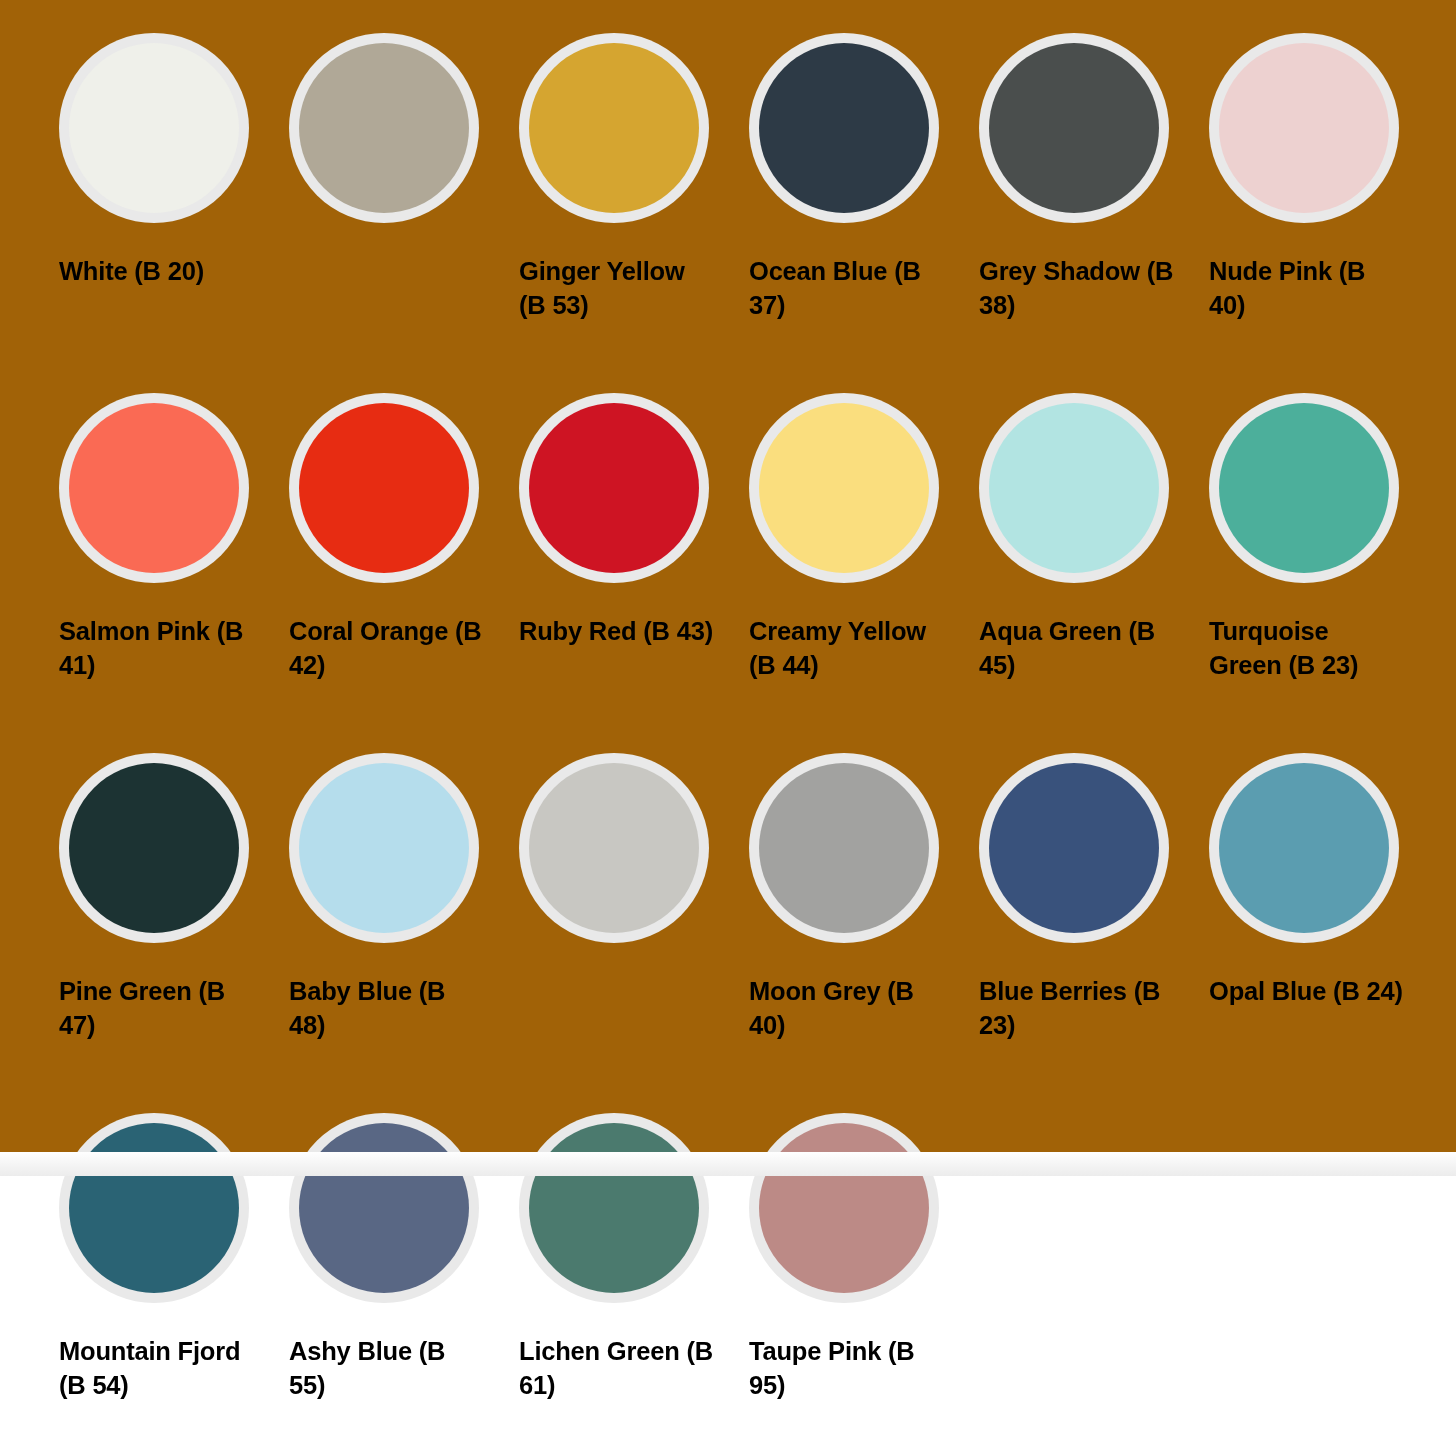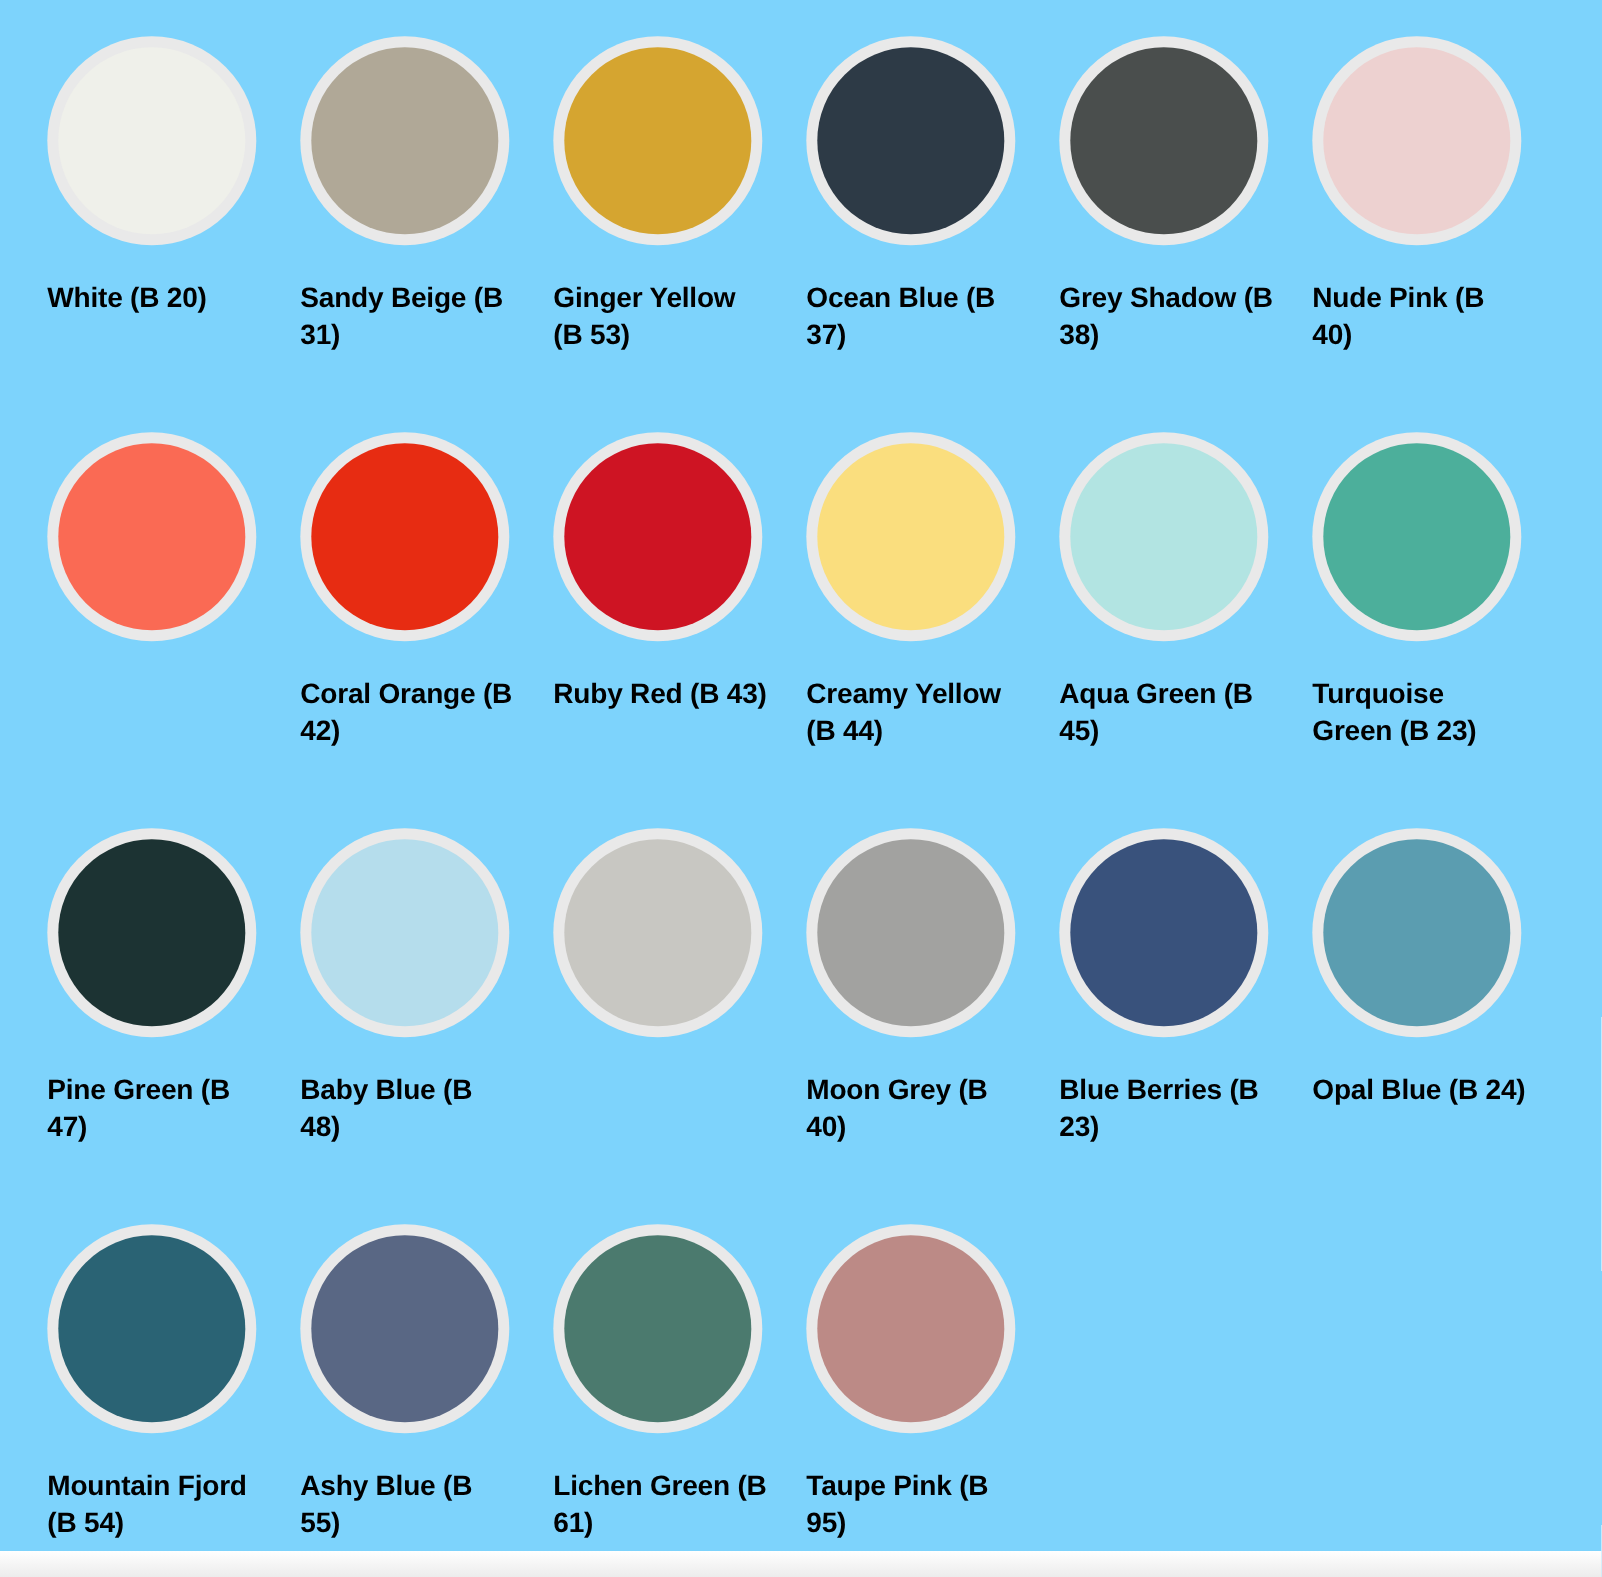--- a/index.html
+++ b/index.html
@@ -10,24 +10,24 @@
   body {
     width: 1456px;
     height: 1434px;
     font-family: "Liberation Sans", sans-serif;
     overflow: hidden;
     position: relative;
   }
   #palette-page {
     position: relative;
     width: 1456px;
-    height: 1434px;
-    background: #7dd3fc;
-    box-sizing: border-box;
-    padding: 33px 0 0 0;
+    height: 1176px;
+    background: #a16207;
+    box-sizing: border-box;
+    padding: 33px 0 0 16px;
   }
   #swatch-grid {
     display: grid;
     grid-template-columns: repeat(6, 230px);
     justify-content: start;
     padding-left: 43px;
     row-gap: 0px;
     column-gap: 0px;
   }
   .swatch-cell {
@@ -79,21 +79,20 @@
       <div class="swatch-cell">
         <div class="swatch-ring" style="background: rgb(233, 233, 233);">
           <div class="swatch-disc" style="background: rgb(239, 240, 234);"></div>
         </div>
         <div class="swatch-label">White (B 20)</div>
       </div>
       <div class="swatch-cell">
         <div class="swatch-ring" style="background: rgb(233, 233, 233);">
           <div class="swatch-disc" style="background: rgb(176, 168, 151);"></div>
         </div>
-        <div class="swatch-label">Sandy Beige (B 31)</div>
       </div>
       <div class="swatch-cell">
         <div class="swatch-ring" style="background: rgb(233, 233, 233);">
           <div class="swatch-disc" style="background: rgb(213, 165, 48);"></div>
         </div>
         <div class="swatch-label">Ginger Yellow (B 53)</div>
       </div>
       <div class="swatch-cell">
         <div class="swatch-ring" style="background: rgb(233, 233, 233);">
           <div class="swatch-disc" style="background: rgb(45, 58, 70);"></div>
@@ -109,20 +108,21 @@
       <div class="swatch-cell">
         <div class="swatch-ring" style="background: rgb(233, 233, 233);">
           <div class="swatch-disc" style="background: rgb(237, 209, 208);"></div>
         </div>
         <div class="swatch-label">Nude Pink (B 40)</div>
       </div>
       <div class="swatch-cell">
         <div class="swatch-ring" style="background: rgb(233, 233, 233);">
           <div class="swatch-disc" style="background: rgb(250, 106, 84);"></div>
         </div>
+        <div class="swatch-label">Salmon Pink (B 41)</div>
       </div>
       <div class="swatch-cell">
         <div class="swatch-ring" style="background: rgb(233, 233, 233);">
           <div class="swatch-disc" style="background: rgb(231, 44, 18);"></div>
         </div>
         <div class="swatch-label">Coral Orange (B 42)</div>
       </div>
       <div class="swatch-cell">
         <div class="swatch-ring" style="background: rgb(233, 233, 233);">
           <div class="swatch-disc" style="background: rgb(206, 20, 35);"></div>

